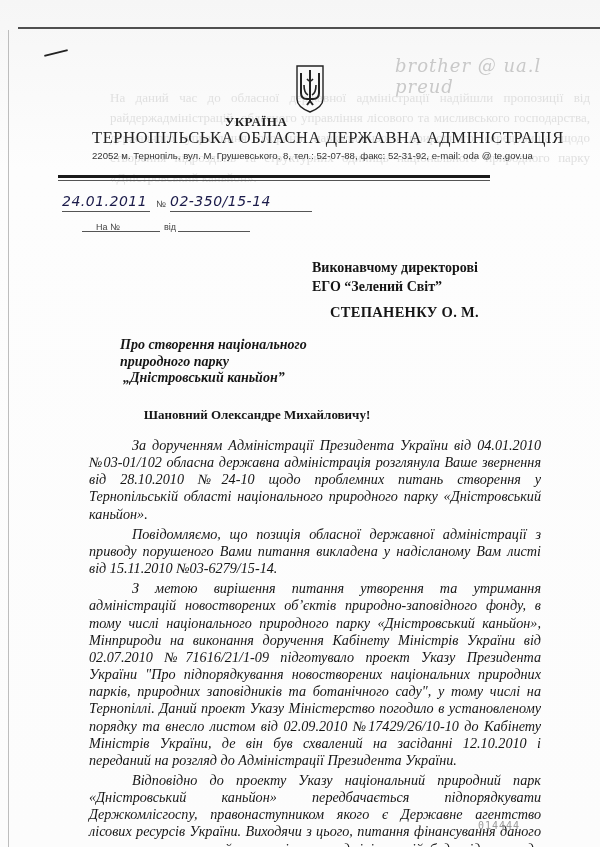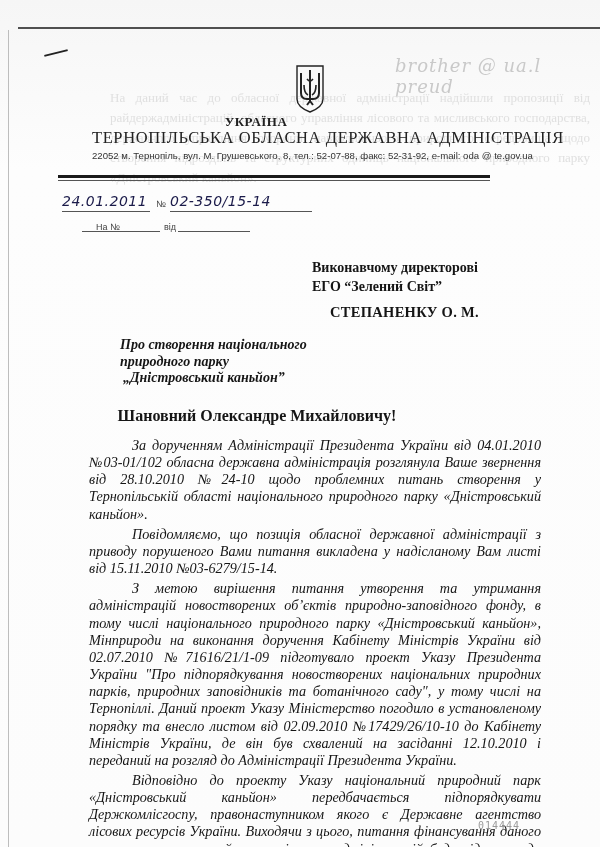--- a/index.html
+++ b/index.html
@@ -87,21 +87,21 @@
       position: absolute; left: 330px; top: 304px;
       font-weight: bold; font-size: 14.5px; letter-spacing: 0.3px;
     }
     .subject {
       position: absolute; left: 86px; top: 337px; width: 240px;
       font-weight: bold; font-style: italic; font-size: 14px; line-height: 16.5px; margin-left: 34px;
     }
     .subject div:nth-child(3) { padding-left: 3px; }
     .salutation {
       position: absolute; left: 0; top: 407px; width: 478px; text-align: center;
-      font-weight: bold; font-size: 16px; padding-left: 36px; box-sizing: border-box;
+      font-weight: bold; font-size: 13px; padding-left: 36px; box-sizing: border-box;
     }
     .body {
       position: absolute; left: 86px; top: 434px; width: 458px;
       font-size: 14.2px; line-height: 17.15px;
     }
     .body p {
       margin: 3px; text-align: justify; text-indent: 43px; font-style: italic;
     }
     .stamp {
       position: absolute; left: 478px; top: 820px;

